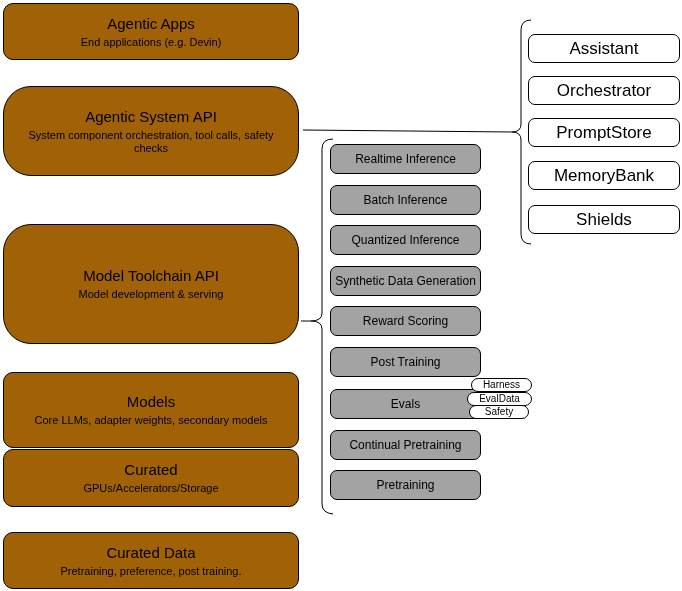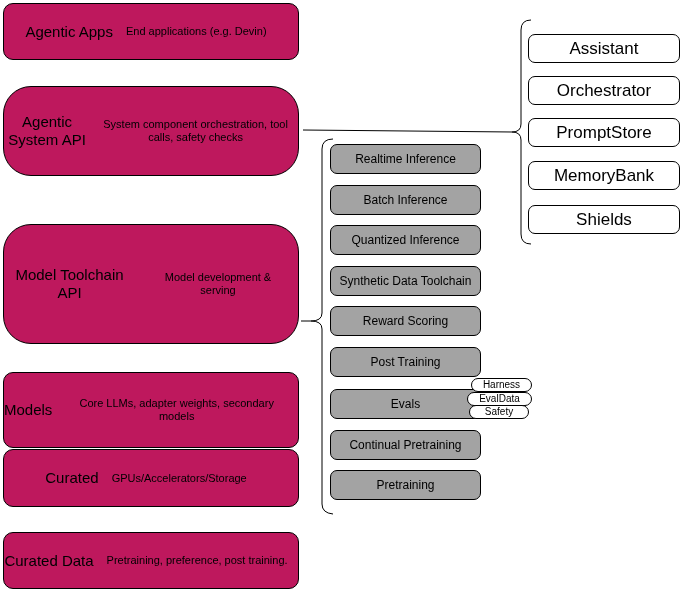--- a/index.html
+++ b/index.html
@@ -3,22 +3,22 @@
 <meta charset="utf-8">
 <style>
   html,body{margin:0;padding:0;background:#ffffff;}
   #canvas{
     position:relative;width:682px;height:591px;background:#ffffff;
     font-family:"Liberation Sans",sans-serif;color:#000;overflow:hidden;
   }
   #wires{position:absolute;left:0;top:0;z-index:0;}
   .lbox{
     position:absolute;left:3px;width:296px;box-sizing:border-box;
-    border:1px solid #000;background:#be185d;z-index:1;
-    display:flex;flex-direction:row;align-items:center;justify-content:center;
+    border:1px solid #000;background:#a16207;z-index:1;
+    display:flex;flex-direction:column;align-items:center;justify-content:center;
     text-align:center;gap:3px;
   }
   .ltitle{font-size:15px;line-height:18px;}
   .lsub{font-size:11px;line-height:13px;padding:0 10px;}
   .mbox{
     position:absolute;left:330px;width:151px;height:30px;box-sizing:border-box;
     border:1px solid #000;border-radius:7px;background:#a3a3a3;z-index:1;
     display:flex;align-items:center;justify-content:center;
     font-size:12px;white-space:nowrap;
   }
@@ -77,21 +77,21 @@
   </div>
 
   <div class="lbox" style="top:532px;height:57px;border-radius:10px">
     <div class="ltitle">Curated Data</div>
     <div class="lsub">Pretraining, preference, post training.</div>
   </div>
 
   <div class="mbox" style="top:144px">Realtime Inference</div>
   <div class="mbox" style="top:185px">Batch Inference</div>
   <div class="mbox" style="top:225px">Quantized Inference</div>
-  <div class="mbox" style="top:266px">Synthetic Data Toolchain</div>
+  <div class="mbox" style="top:266px">Synthetic Data Generation</div>
   <div class="mbox" style="top:306px">Reward Scoring</div>
   <div class="mbox" style="top:347px">Post Training</div>
   <div class="mbox" style="top:389px">Evals</div>
   <div class="mbox" style="top:430px">Continual Pretraining</div>
   <div class="mbox" style="top:470px">Pretraining</div>
 
   <div class="oval" style="left:471px;top:378px;width:61px">Harness</div>
   <div class="oval" style="left:467px;top:392px;width:65px">EvalData</div>
   <div class="oval" style="left:469px;top:405px;width:60px">Safety</div>
 

